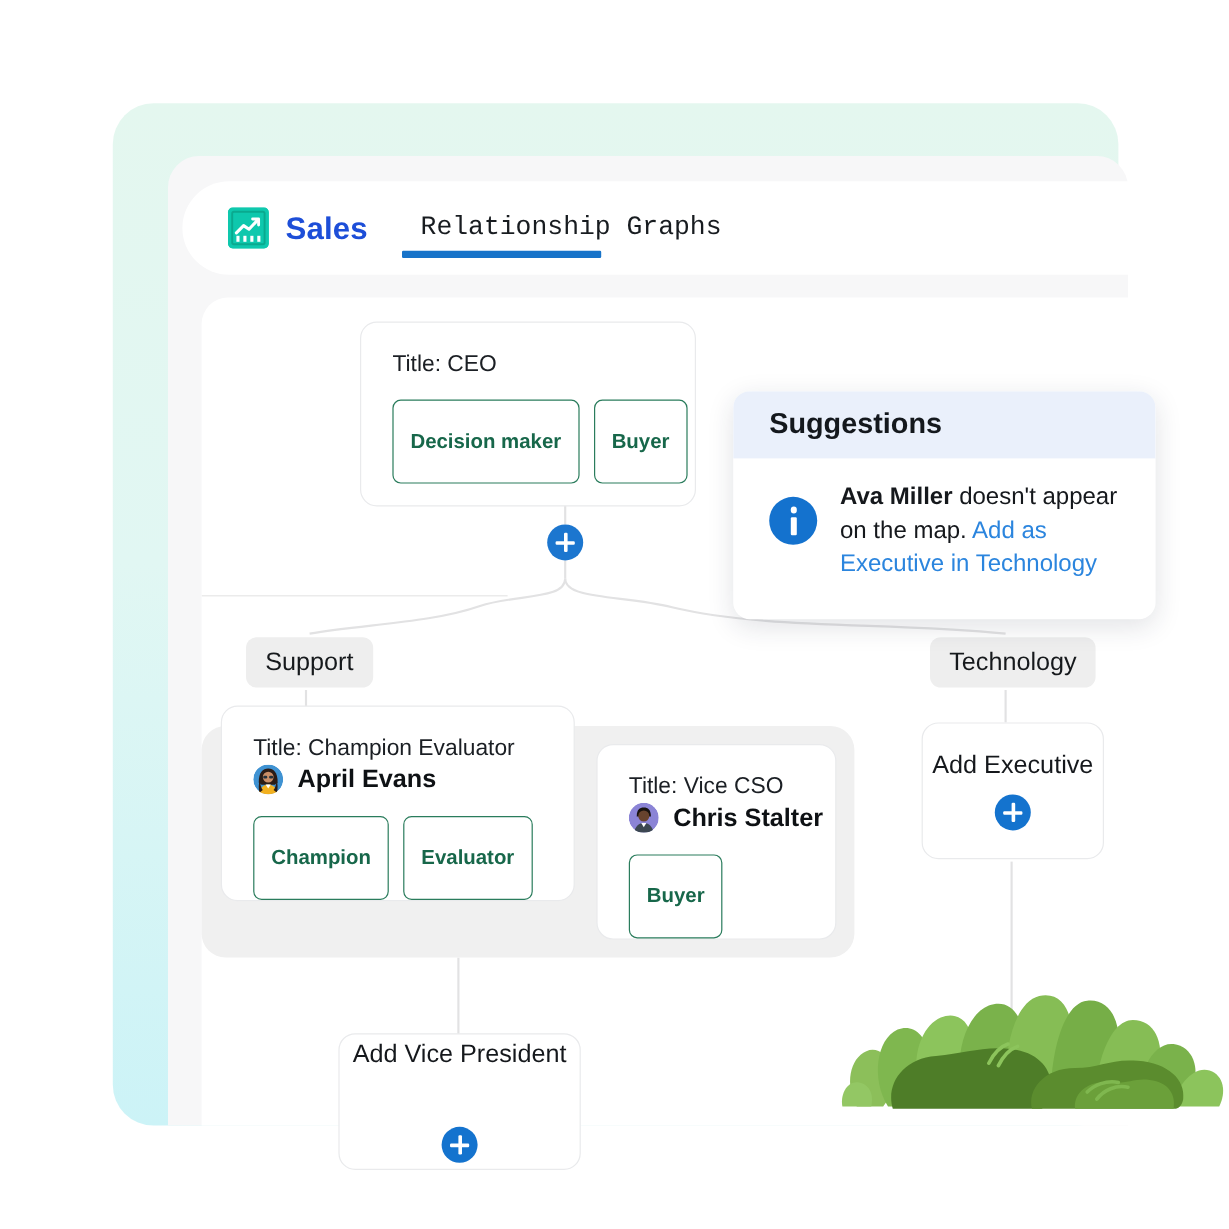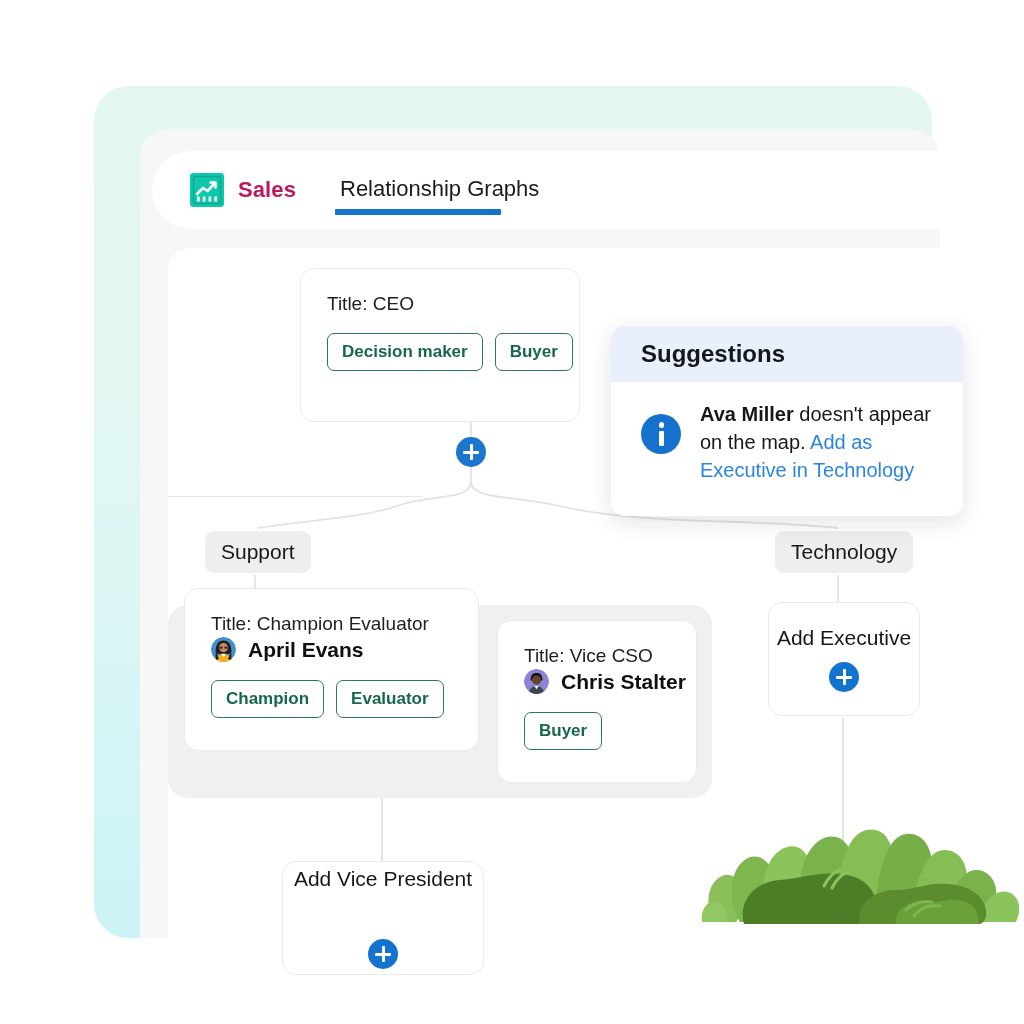--- a/index.html
+++ b/index.html
@@ -36,24 +36,24 @@
     position:absolute;left:0;top:0;height:78px;display:flex;align-items:center;
     padding-left:38px;box-sizing:border-box;
   }
   .sales-icon{
     width:34px;height:34px;border-radius:4px;
     background:#0ec8ad;
     display:inline-block;position:relative;flex:0 0 auto;
   }
   .sales-icon svg{position:absolute;left:0;top:0;}
   .sales-label{
-    font-size:22px;font-weight:bold;color:#be185d;margin-left:14px;letter-spacing:.1px;
+    font-size:26px;font-weight:bold;color:#1d4ed8;margin-left:14px;letter-spacing:.1px;
   }
   .tab-rel{
-    font-size:22px;color:#181c20;margin-left:44px;position:relative;padding-bottom:2px;
+    font-size:22px;color:#181c20;margin-left:44px;position:relative;padding-bottom:2px;font-family:Liberation Mono, monospace;
   }
   .tab-underline{
     position:absolute;left:335px;top:209px;width:166px;height:6px;
     background:#1773c9;border-radius:1px;
   }
 
   
   .canvas{
     position:absolute;left:168px;top:248px;width:790px;height:690px;
     background:#ffffff;border-radius:22px 0 0 0;
@@ -80,21 +80,21 @@
   .avatar{
     width:25px;height:25px;border-radius:50%;overflow:hidden;flex:0 0 auto;position:relative;
   }
   .person-name{
     font-size:21px;font-weight:bold;color:#0e1114;margin-left:12px;white-space:nowrap;
   }
   .tags{display:flex;gap:12px;margin-top:18px;}
   .tag{
     border:1.6px solid #2a7c5c;border-radius:7px;
     color:#17674a;font-size:17px;font-weight:bold;
-    padding:8px 14px;background:#fff;white-space:nowrap;
+    padding:24px 14px;background:#fff;white-space:nowrap;
   }
 
   
   .group-box{
     position:absolute;background:#f0f0f0;border-radius:20px;
   }
 
   
   .chip{
     position:absolute;background:#eeeeee;border-radius:9px;

